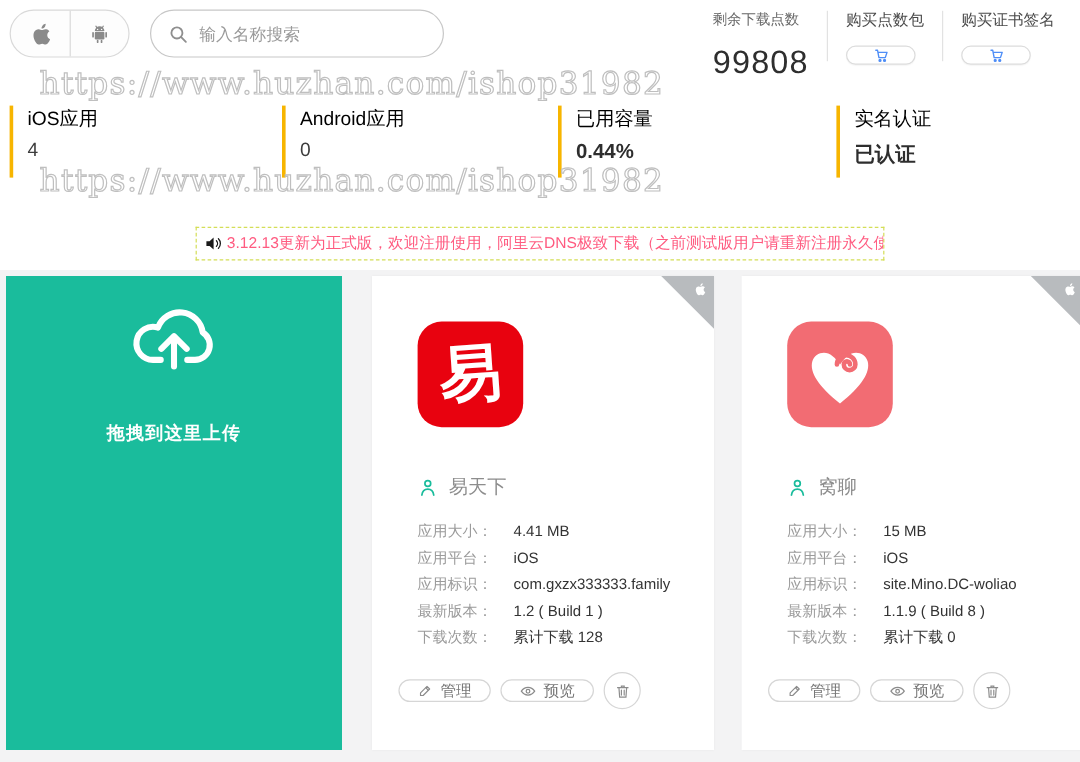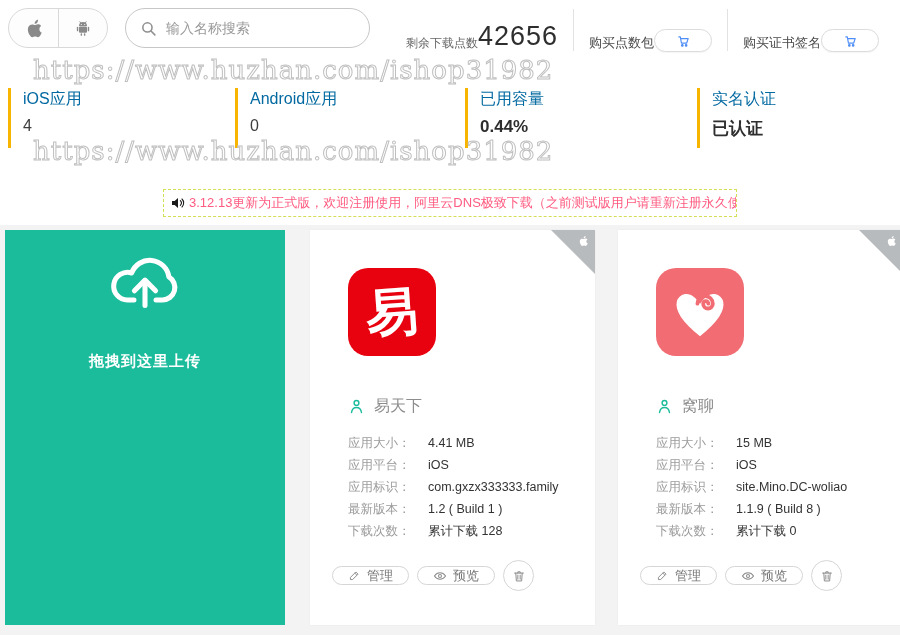--- a/index.html
+++ b/index.html
@@ -16,38 +16,38 @@
   .seg-half + .seg-half { border-left:1px solid #d9d9d9; }
 
   .search-box { position:absolute; left:125px; top:8px; width:245px; height:40px;
     border:1px solid #c7c7c7; border-radius:20px; display:flex; align-items:center;
     padding:0 14px; gap:9px; background:#fff; }
   .search-box input { border:none; outline:none; flex:1; font-size:14px; color:#555;
     font-family:"Liberation Sans", sans-serif; background:transparent; }
   .search-box input::placeholder { color:#9a9a9a; }
 
   .header-right { position:absolute; right:6px; top:6px; height:48px; display:flex; align-items:stretch; }
-  .hr-col { display:flex; flex-direction:row; align-items:flex-end; justify-content:space-between;
-    padding:2px 15px; }
+  .hr-col { display:flex; flex-direction:column; align-items:flex-start; justify-content:space-between;
+    padding:2px 15px;gap:12px; }
   .hr-label { font-size:12px; color:#666; white-space:nowrap; }
   .points-value { font-size:27px; color:#2e2e2e; letter-spacing:1px; }
   .hr-divider { width:1px; background:#e2e2e2; margin:3px 0; }
   .mini-cart-btn { width:58px; height:23px; border:1px solid #dcdcdc; border-radius:12px;
     background:#fff; display:flex; align-items:center; justify-content:center; cursor:pointer;
     box-shadow:0 1px 1px rgba(0,0,0,.04); }
 
   
   .watermark { position:absolute; left:33px; font-family:"DejaVu Serif", serif;
     font-size:26px; letter-spacing:1px; white-space:nowrap; pointer-events:none;
     color:#ffffff; -webkit-text-stroke:1px #bfbfbf; z-index:5; }
   .wm1 { top:55px; } .wm2 { top:136px; }
 
   
   .stat { position:absolute; top:88px; border-left:3px solid #f7b500; padding:1px 0 0 12px; height:60px; }
-  .stat-label { font-size:16px; color:#0369a1; }
+  .stat-label { font-size:16px; color:#000000; }
   .stat-value { font-size:16px; color:#3d3d3d; margin-top:7px; }
   .stat-value.bold { font-weight:bold; font-size:17px; color:#2e2e2e; }
   .stat-1 { left:8px; } .stat-2 { left:235px; } .stat-3 { left:465px; } .stat-4 { left:697px; }
 
   
   .announcement { position:absolute; left:163px; top:189px; width:574px; height:28px;
     border:1px dashed #d4de57; display:flex; align-items:center; padding:0 6px; gap:3px;
     background:#fff; overflow:hidden; }
   .announce-text { color:#ff5b80; font-size:13px; white-space:nowrap; }
 
@@ -125,21 +125,21 @@
       <circle cx="10.5" cy="10.5" r="6.5"></circle>
         <path d="M15.5 15.5L21 21"></path>
     </svg>
   </span>
   <input type="text" placeholder="输入名称搜索" style="">
 </div>
 
 <div class="header-right">
   <div class="hr-col">
     <span class="hr-label">剩余下载点数</span>
-    <span class="points-value">42656</span>
+    <span class="points-value">99808</span>
   </div>
   <div class="hr-divider"></div>
   <div class="hr-col">
     <span class="hr-label" style="font-size:13px;color:#4a4a4a;">购买点数包</span>
     <button class="mini-cart-btn">
       <span>
         <svg width="15" height="14" viewBox="0 0 24 24" fill="none" stroke="#4f8ef7" stroke-width="2" stroke-linecap="round" stroke-linejoin="round">
           <path d="M4 5h2.5l2 10.5h9L20 8H7.5"></path>
             <circle cx="10" cy="19.5" r="1.3" fill="#4f8ef7"></circle>
             <circle cx="16.5" cy="19.5" r="1.3" fill="#4f8ef7"></circle>

